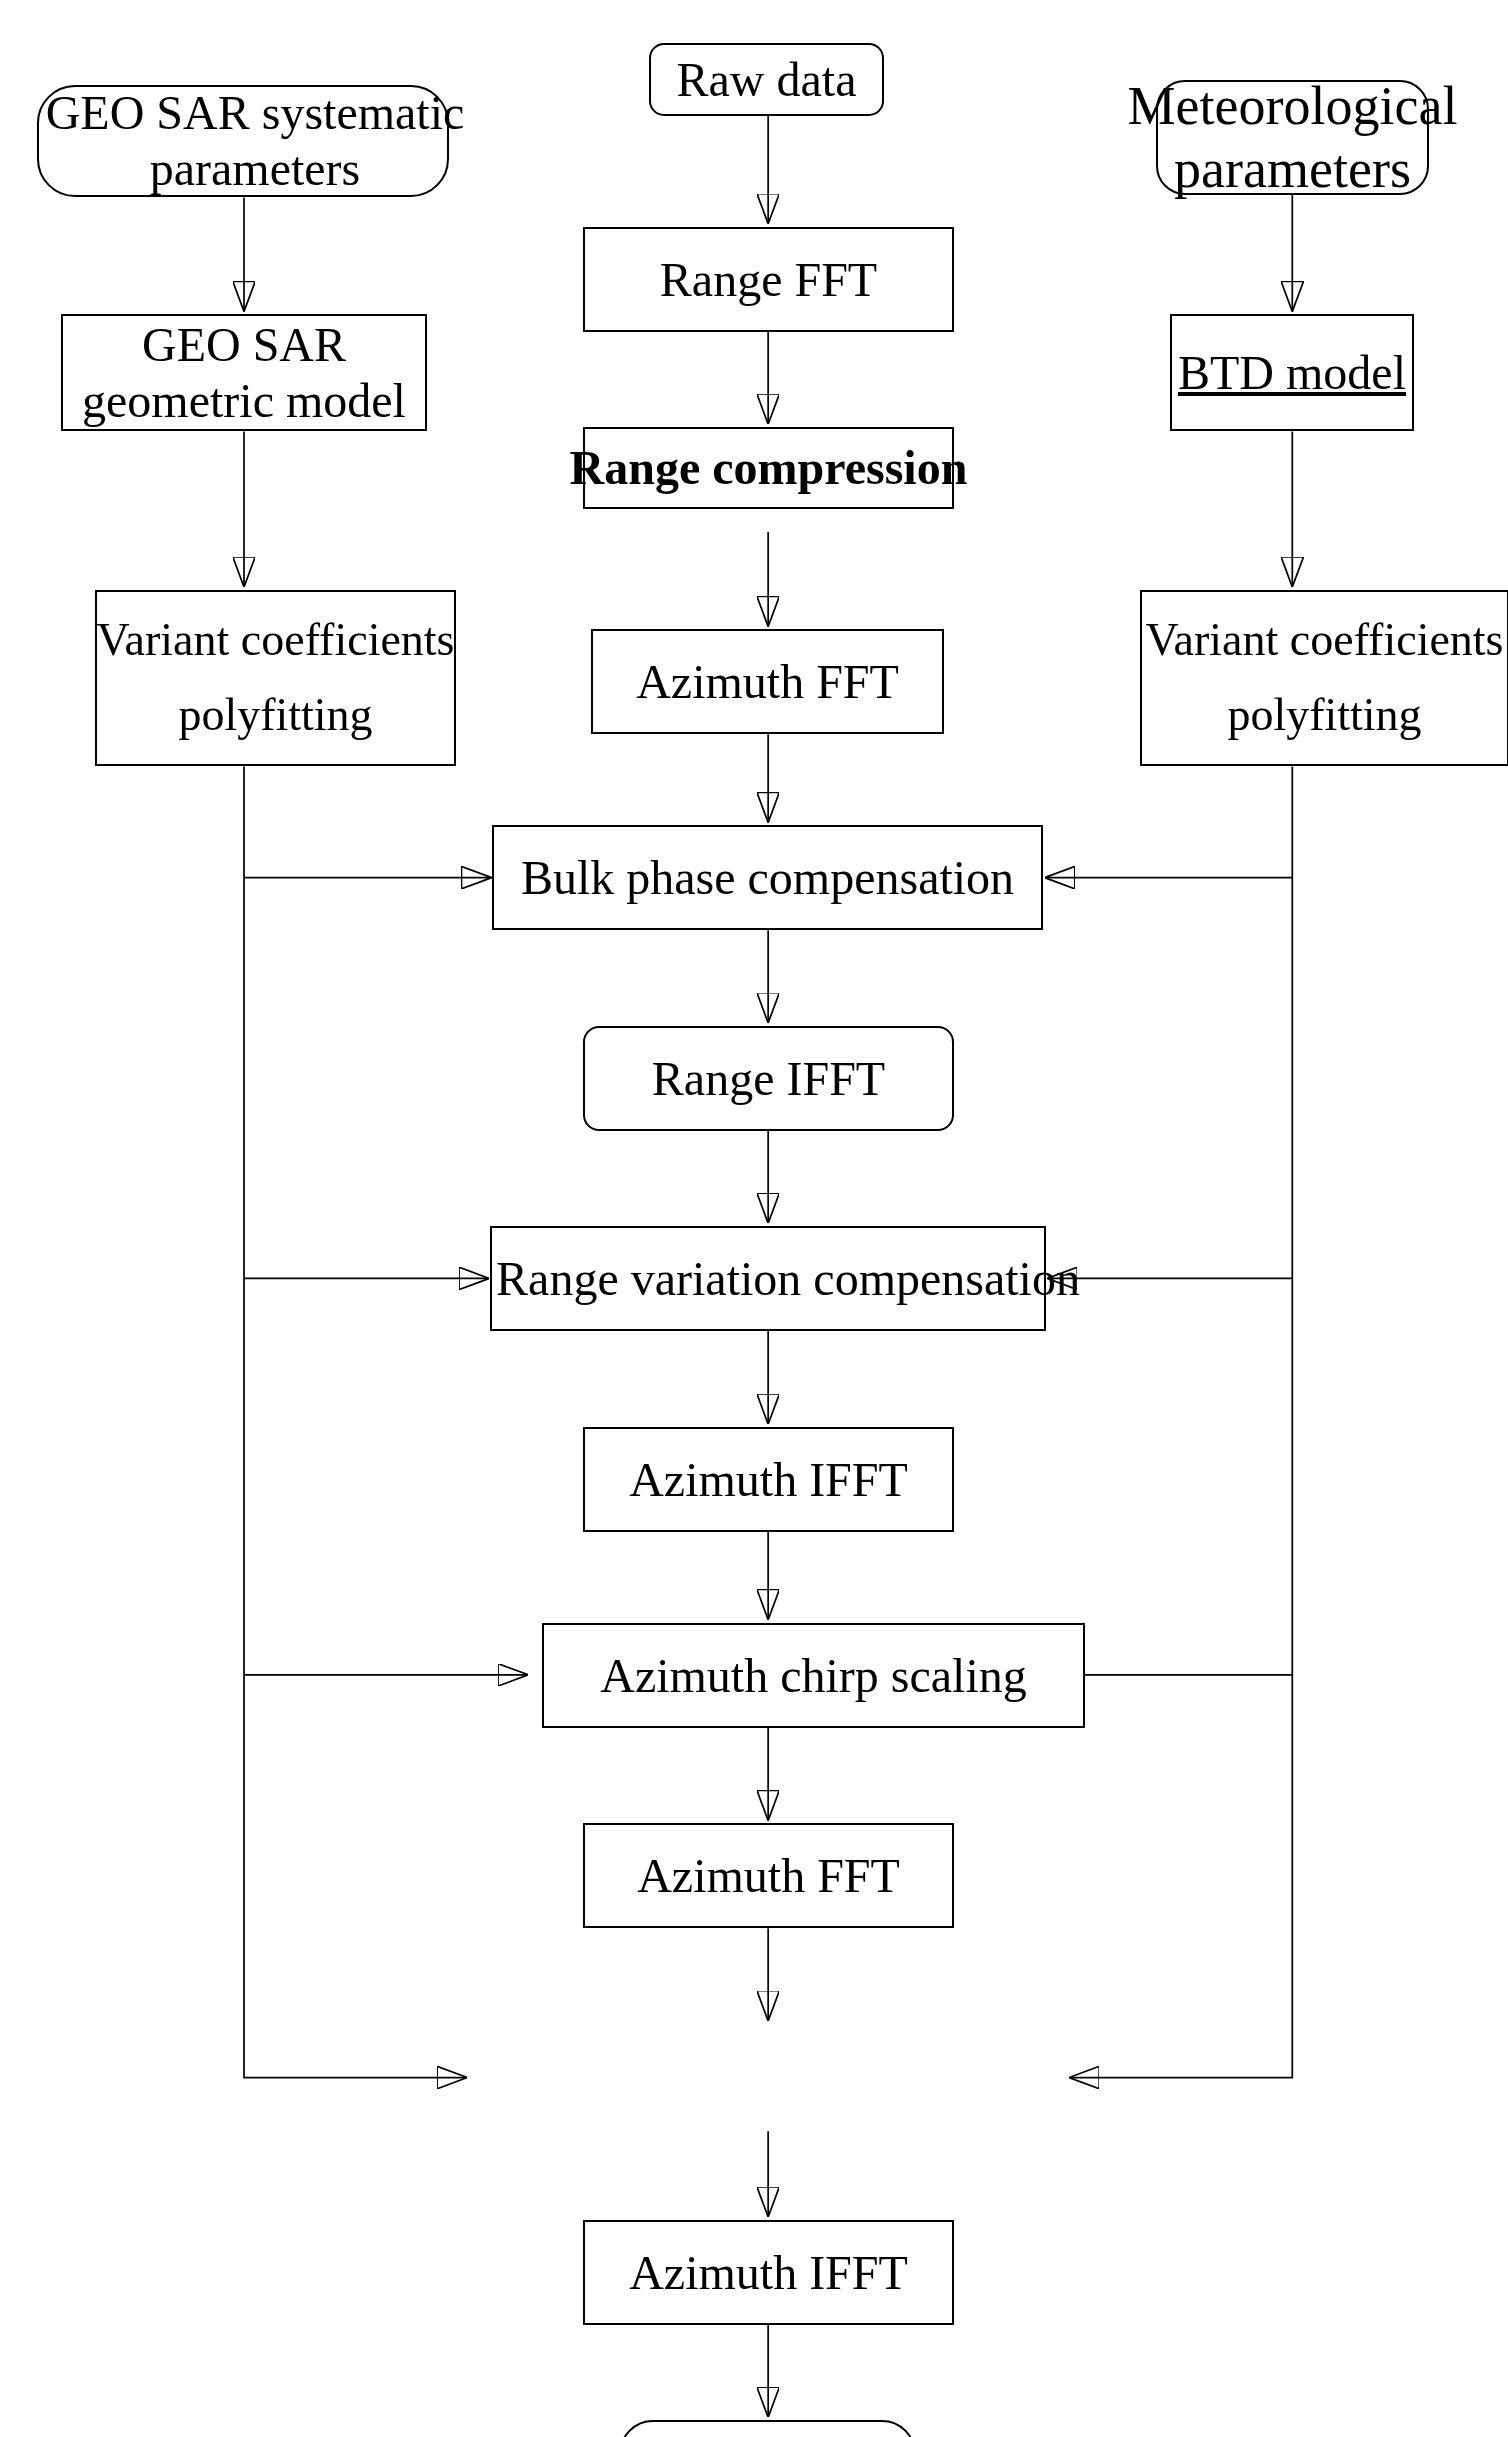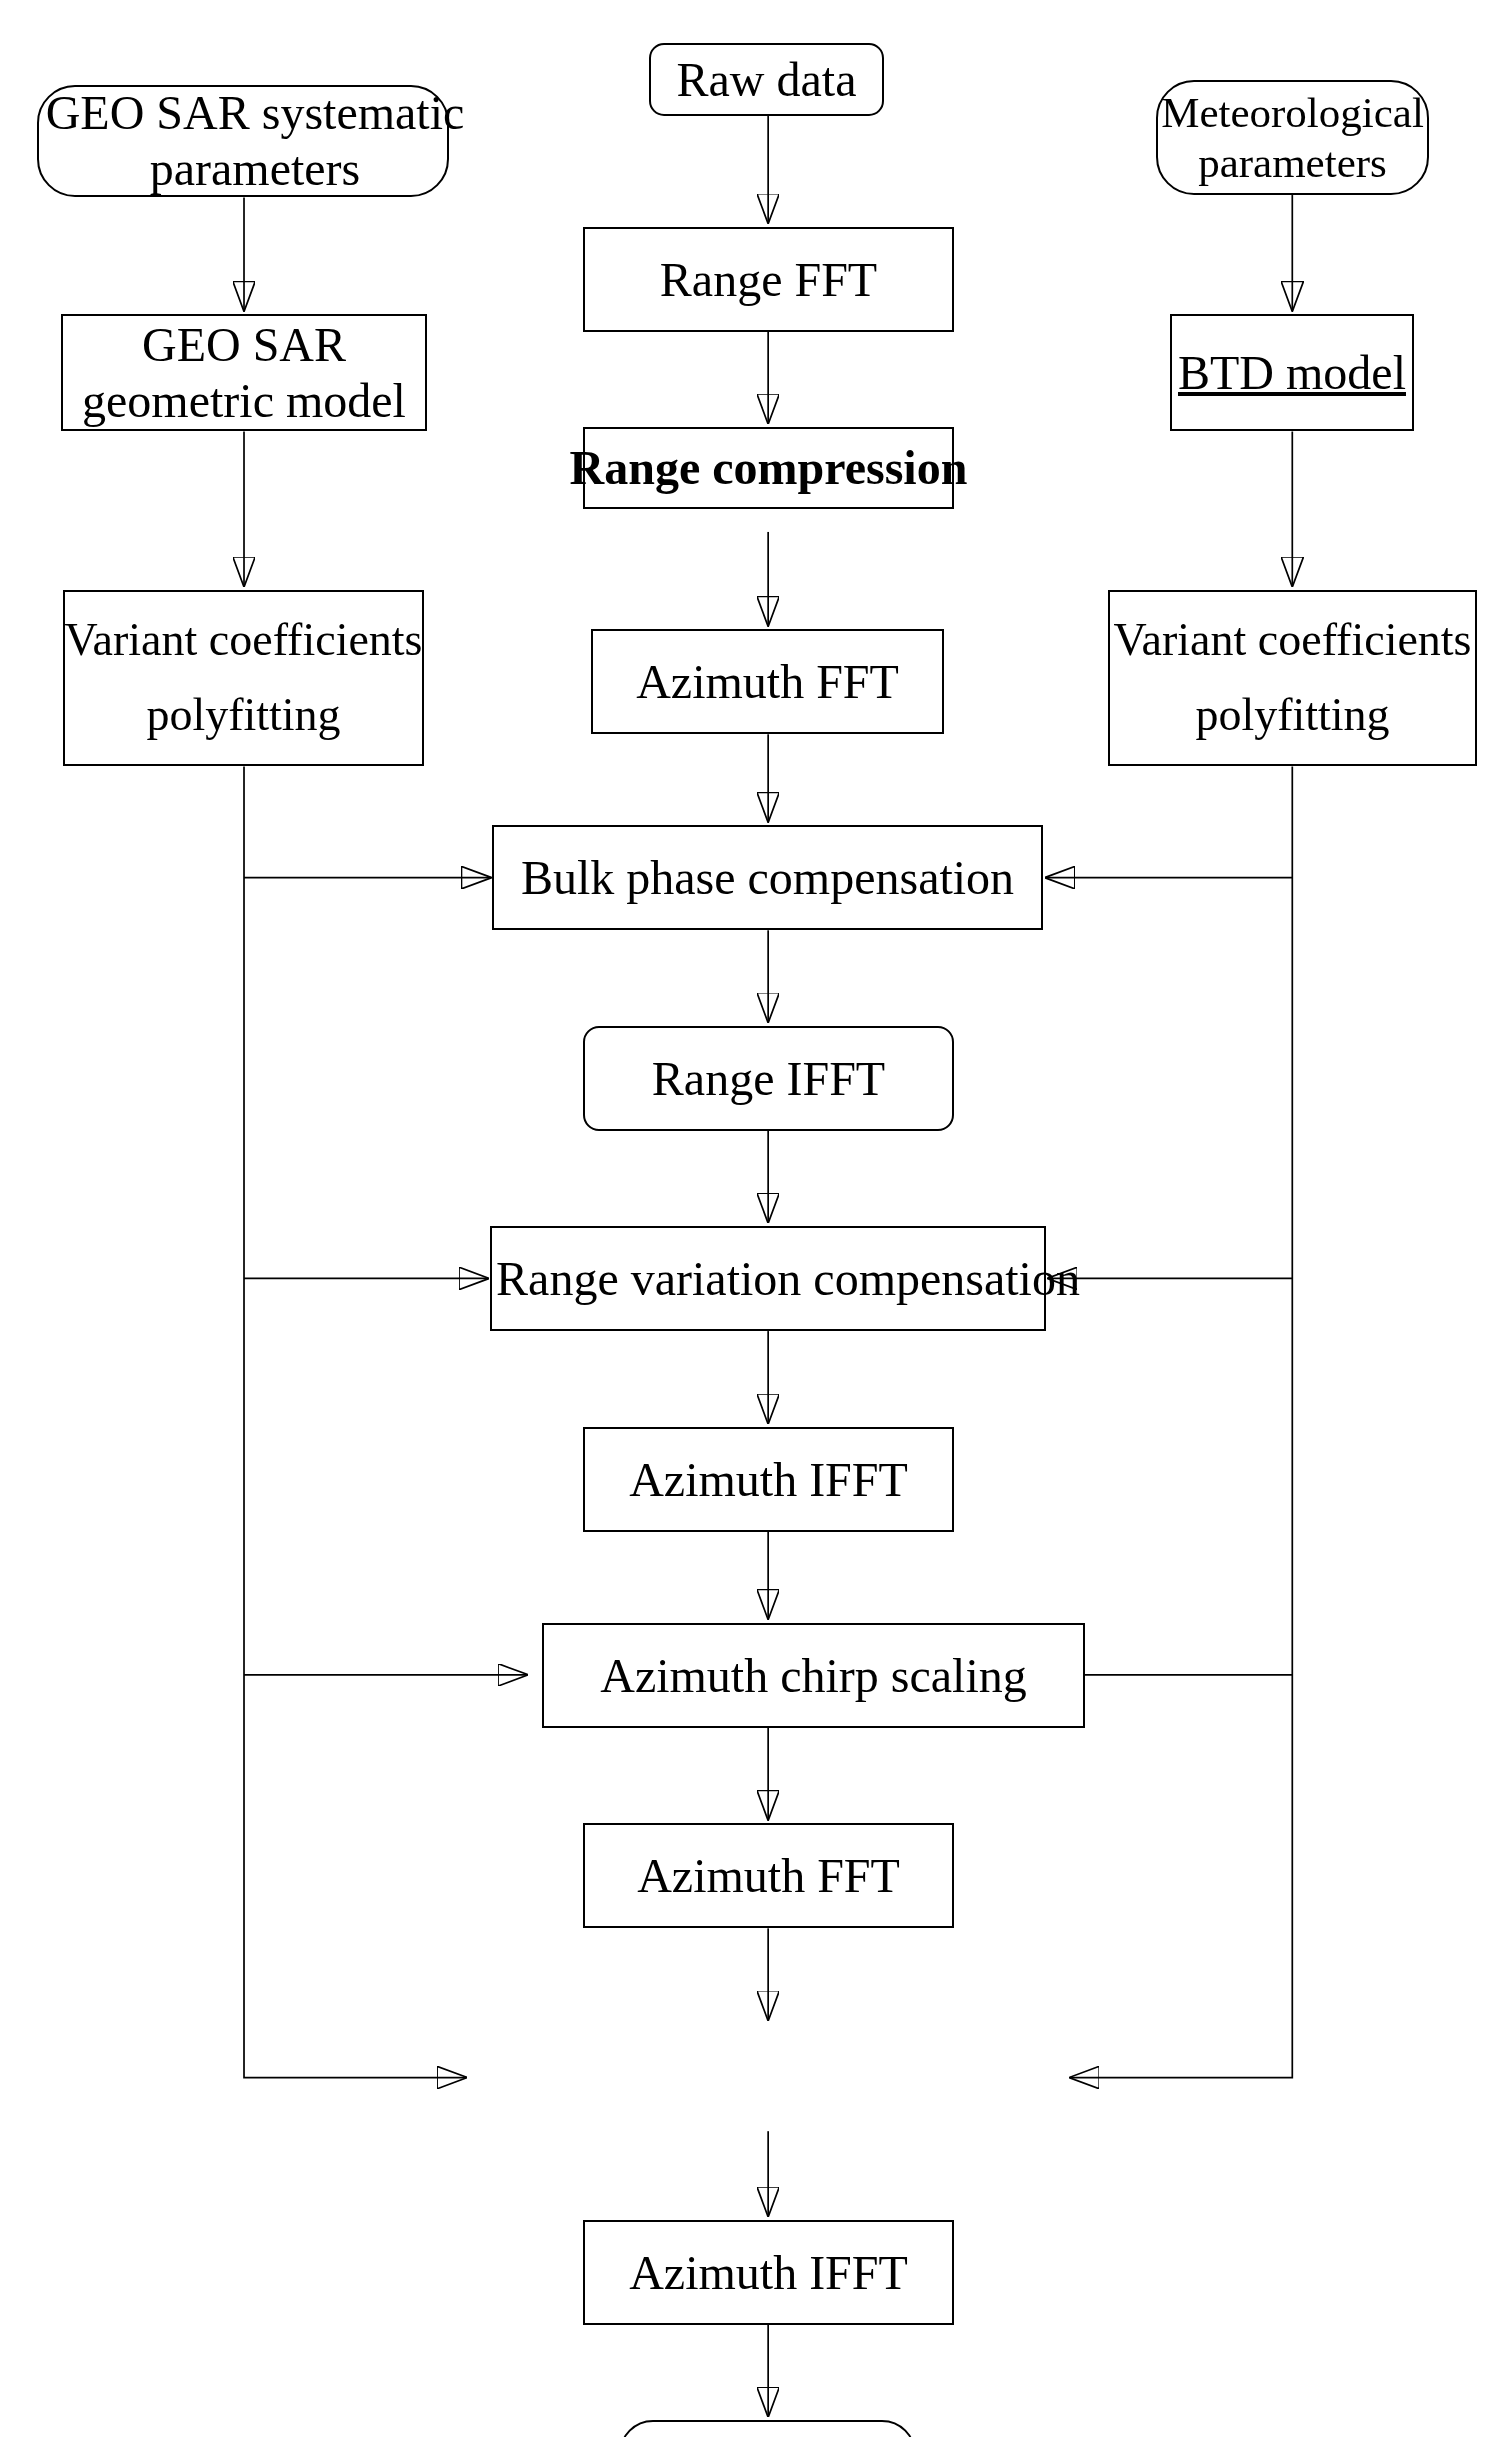--- a/index.html
+++ b/index.html
@@ -18,23 +18,23 @@
     border:2px solid #000000;
     background:#ffffff;
     display:flex;flex-direction:column;
     align-items:center;justify-content:center;
     text-align:center;
     font-size:48px;
     line-height:1.16;
   }
   .node.rounded{border-radius:38px;}
   .node .line{display:block;white-space:nowrap;}
-  .node.tall{line-height:1.62;}
+  .node.tall{line-height:1.62;margin-left:32px;}
   .node.f95{font-size:46px;}
-  .node.f88{font-size:43px;}
+  .node.f88{font-size:54px;border-radius:29px;}
 </style>
 </head>
 <body>
 
 <div class="canvas">
 
   <svg class="connectors" xmlns="http://www.w3.org/2000/svg" viewBox="0 0 3094 5312" width="1509" height="2590">
     <defs>
       <marker id="arrow" markerUnits="userSpaceOnUse" markerWidth="62" markerHeight="46" viewBox="0 0 62 46" refX="60" refY="23" orient="auto">
         <path d="M0,0 L62,23 L0,46 Z" fill="#000000" stroke="none"></path>

